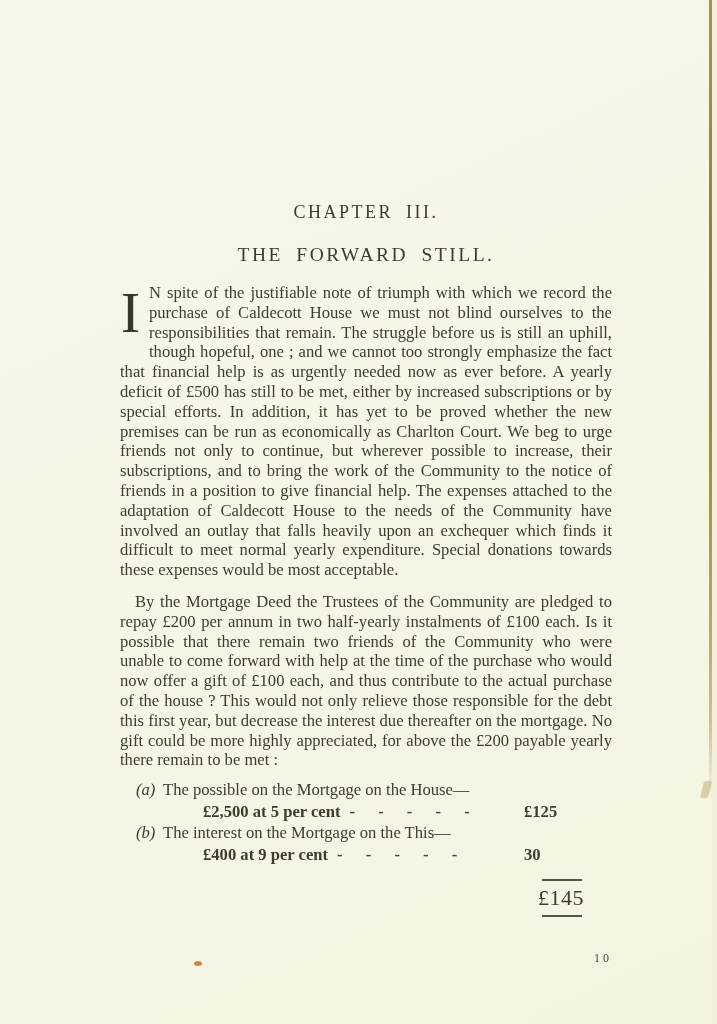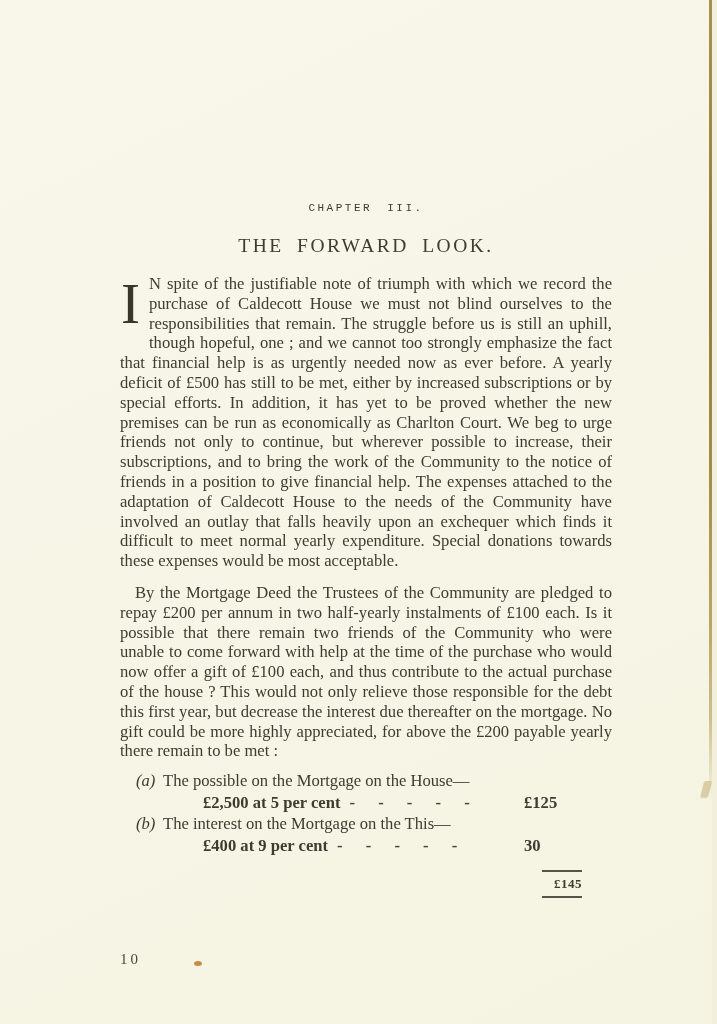--- a/index.html
+++ b/index.html
@@ -47,24 +47,23 @@
     filter: blur(.5px);
   }
   
   .content {
     position: absolute;
     top: 202px; left: 120px;
     width: 492px;
   }
   .chapter-heading {
     text-align: center;
-    font-size: 11px;
+    font-size: 18px;
     letter-spacing: 2.5px;
     word-spacing: 6px;
-    font-family: Liberation Mono, monospace;
   }
   .page-title {
     text-align: center;
     font-size: 19.5px;
     letter-spacing: 2.5px;
     word-spacing: 6px;
     margin-top: 21px;
   }
   .subtitle {
     text-align: center;
@@ -118,50 +117,49 @@
     display: flex;
     justify-content: flex-end;
   }
   .total-inner { width: 44px; text-align: right; }
   .total-rule {
     height: 2px;
     background: #56544a;
     margin-left: 4px;
   }
   .total-amount {
-    font-size: 13px;
+    font-size: 22px;
     letter-spacing: .5px;
     margin: 4px 0 4px;
-    font-weight: bold;
   }
   .page-number {
     position: absolute;
     top: 951px; left: 120px;
     width: 492px;
-    text-align: left;
-    font-size: 15px;
+    text-align: right;
+    font-size: 12px;
     letter-spacing: 3px;
     color: #4a483d;
   }
 </style>
 </head>
 <body>
 
 <div class="page">
 
   <div class="edge-sliver"></div>
   <div class="edge-line"></div>
   <div class="smudge"></div>
   <div class="speck"></div>
 
   <div class="content">
 
     <div class="chapter-heading">CHAPTER III.</div>
 
-    <div class="page-title">THE FORWARD LOOK.</div>
+    <div class="page-title">THE FORWARD STILL.</div>
 
 
     <div class="body-text">
       <p class="para1"><span class="dropcap">I</span><span>N spite of the justifiable note of triumph with which we record the purchase of Caldecott House we must not blind ourselves to the responsibilities that remain.  The struggle before us is still an uphill, though hopeful, one ; and we cannot too strongly emphasize the fact that financial help is as urgently needed now as ever before.  A yearly deficit of £500 has still to be met, either by increased subscriptions or by special efforts.  In addition, it has yet to be proved whether the new premises can be run as economically as Charlton Court.  We beg to urge friends not only to continue, but wherever possible to increase, their subscriptions, and to bring the work of the Community to the notice of friends in a position to give financial help.  The expenses attached to the adaptation of Caldecott House to the needs of the Community have involved an outlay that falls heavily upon an exchequer which finds it difficult to meet normal yearly expenditure.  Special donations towards these expenses would be most acceptable.</span></p>
       <p class="para2">By the Mortgage Deed the Trustees of the Community are pledged to repay £200 per annum in two half-yearly instalments of £100 each. Is it possible that there remain two friends of the Community who were unable to come forward with help at the time of the purchase who would now offer a gift of £100 each, and thus contribute to the actual purchase of the house ?  This would not only relieve those responsible for the debt this first year, but decrease the interest due thereafter on the mortgage.  No gift could be more highly appreciated, for above the £200 payable yearly there remain to be met :</p>
     </div>
 
     <div class="schedule">
 
       <div>

